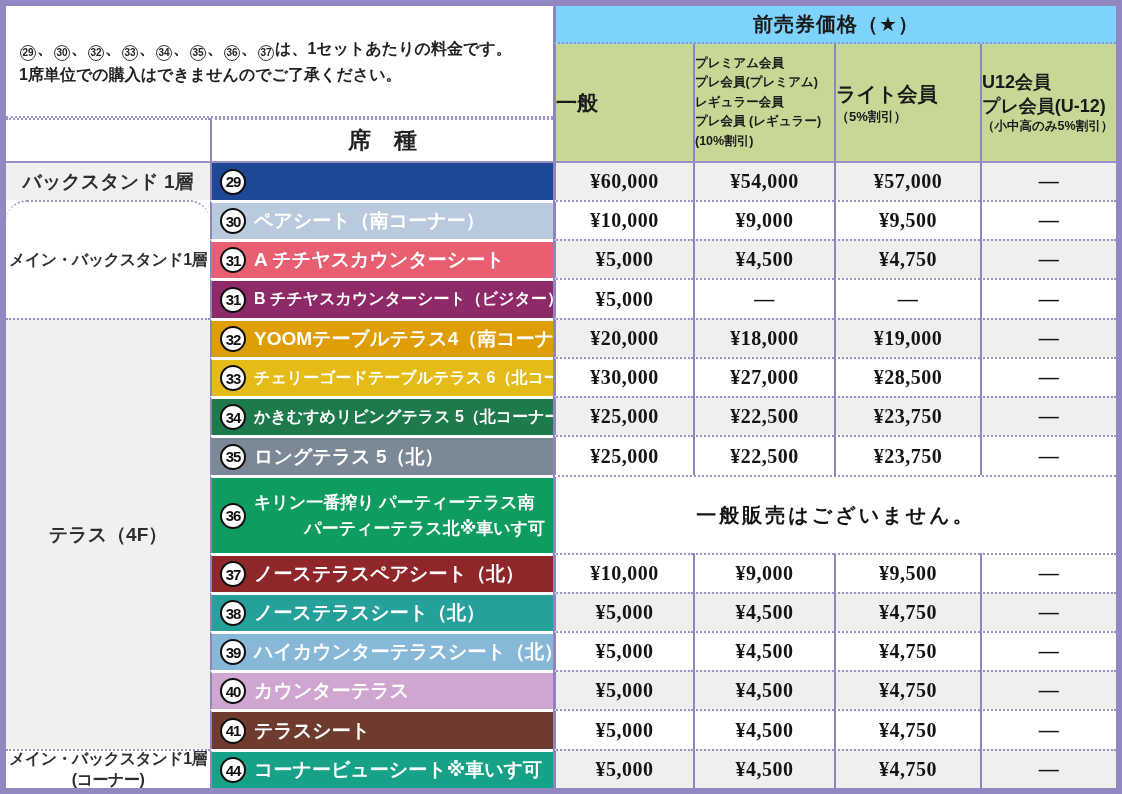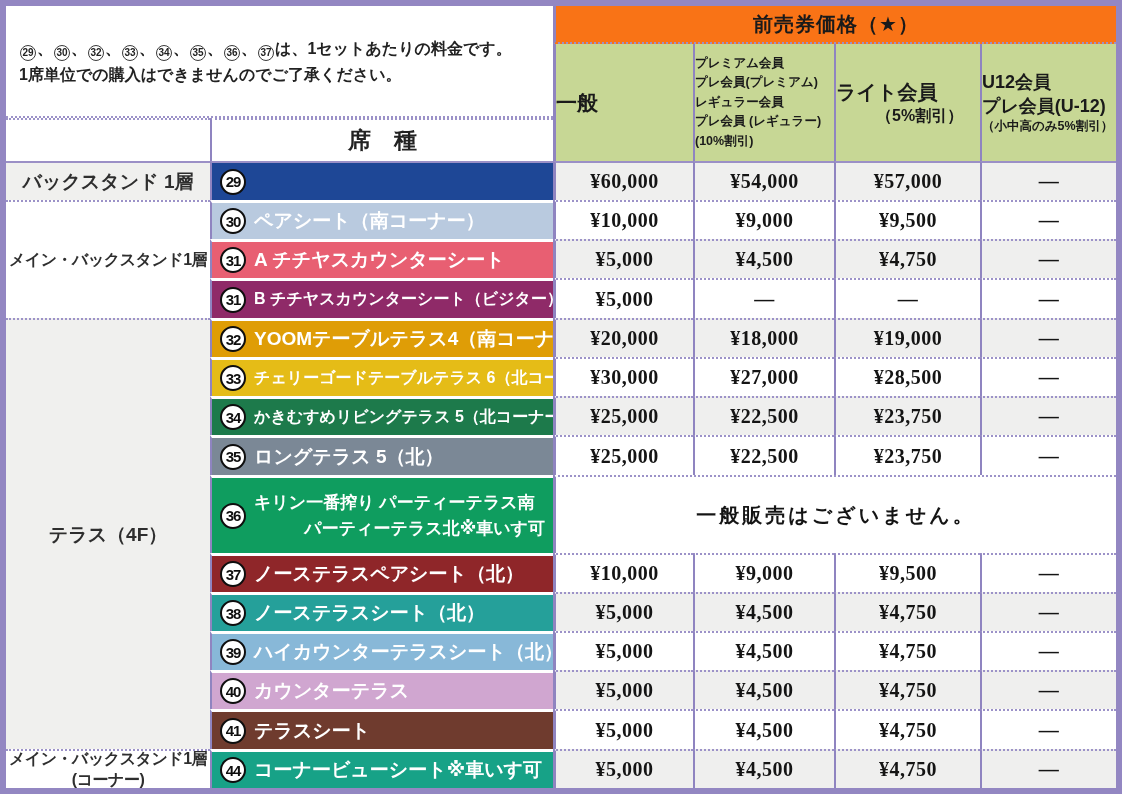--- a/index.html
+++ b/index.html
@@ -37,33 +37,33 @@
     font-size:10px;font-weight:bold;color:#222;background:#fff;
     vertical-align:-2px;margin:0 1px;
   }
   .empty-corner{grid-area:3/1/4/2;background:#fff;border-top:2px dotted #9c92c8;}
   .seat-head{
     grid-area:3/2/4/3;background:#fff;
     display:flex;align-items:center;justify-content:center;
     font-size:23px;font-weight:bold;color:#222;
   }
   .price-title{
-    grid-area:1/3/2/7;background:#f97316;
+    grid-area:1/3/2/7;background:#7dd3fc;
     display:flex;align-items:center;justify-content:center;
     font-size:20px;font-weight:bold;color:#1a1a1a;letter-spacing:1px;
   }
   .colhead{
     background:#c7d795;display:flex;flex-direction:column;
     align-items:flex-start;justify-content:center;
     font-weight:bold;color:#1a1a1a;text-align:center;
   }
   .h-lg .hline{font-size:21px;}
   .h-sm .hline{font-size:12.5px;line-height:1.55;}
   .h-md .hline:first-child{font-size:20px;line-height:1.4;}
-  .h-md .hline:nth-child(2){font-size:16px;margin-left:40px;}
+  .h-md .hline:nth-child(2){font-size:13px;}
   .h-md2 .hline{font-size:18px;line-height:1.35;}
   .h-md2 .hline:nth-child(3){font-size:12.5px;}
   
   .group{
     background:#fff;display:flex;align-items:center;justify-content:center;
     text-align:center;font-weight:bold;color:#2e2e2e;padding:0 2px;
   }
   .group.shade{background:#f0f0ee;}
   .g-lg{font-size:19px;}
   .g-md{font-size:16px;letter-spacing:-0.5px;}
@@ -121,21 +121,21 @@
       <div class="cell colhead h-md solidleft" style="grid-area: 2 / 5 / 4 / 6;">
         <div class="hline">ライト会員</div>
         <div class="hline">（5%割引）</div>
       </div>
       <div class="cell colhead h-md2 solidleft" style="grid-area: 2 / 6 / 4 / 7;">
         <div class="hline">U12会員</div>
         <div class="hline">プレ会員(U-12)</div>
         <div class="hline">（小中高のみ5%割引）</div>
       </div>
       <div class="cell group g-lg shade solidTop" style="grid-area: 4 / 1 / 5 / 2;">バックスタンド 1層</div>
-      <div class="cell group g-md dotTop" style="grid-area: 5 / 1 / 8 / 2;">メイン・バックスタンド1層</div>
+      <div class="cell group g-md dotTop" style="grid-area: 5 / 1 / 8 / 2; border-radius: 21px;">メイン・バックスタンド1層</div>
       <div class="cell group g-lg shade dotTop" style="grid-area: 8 / 1 / 18 / 2;">テラス（4F）</div>
       <div class="cell group g-sm dotTop" style="grid-area: 18 / 1 / 19 / 2;">メイン・バックスタンド1層(コーナー)</div>
       <div class="cell seat solidTop" style="grid-area: 4 / 2 / 5 / 3; background: rgb(30, 71, 150);">
         <span class="badge">29</span>
       </div>
       <div class="cell price thickleft solidTop shade" style="grid-area: 4 / 3 / 5 / 4;">¥60,000</div>
       <div class="cell price solidleft solidTop shade" style="grid-area: 4 / 4 / 5 / 5;">¥54,000</div>
       <div class="cell price solidleft solidTop shade" style="grid-area: 4 / 5 / 5 / 6;">¥57,000</div>
       <div class="cell price solidleft solidTop shade" style="grid-area: 4 / 6 / 5 / 7;">—</div>
       <div class="cell seat gapTop" style="grid-area: 5 / 2 / 6 / 3; background: rgb(185, 202, 223);">

